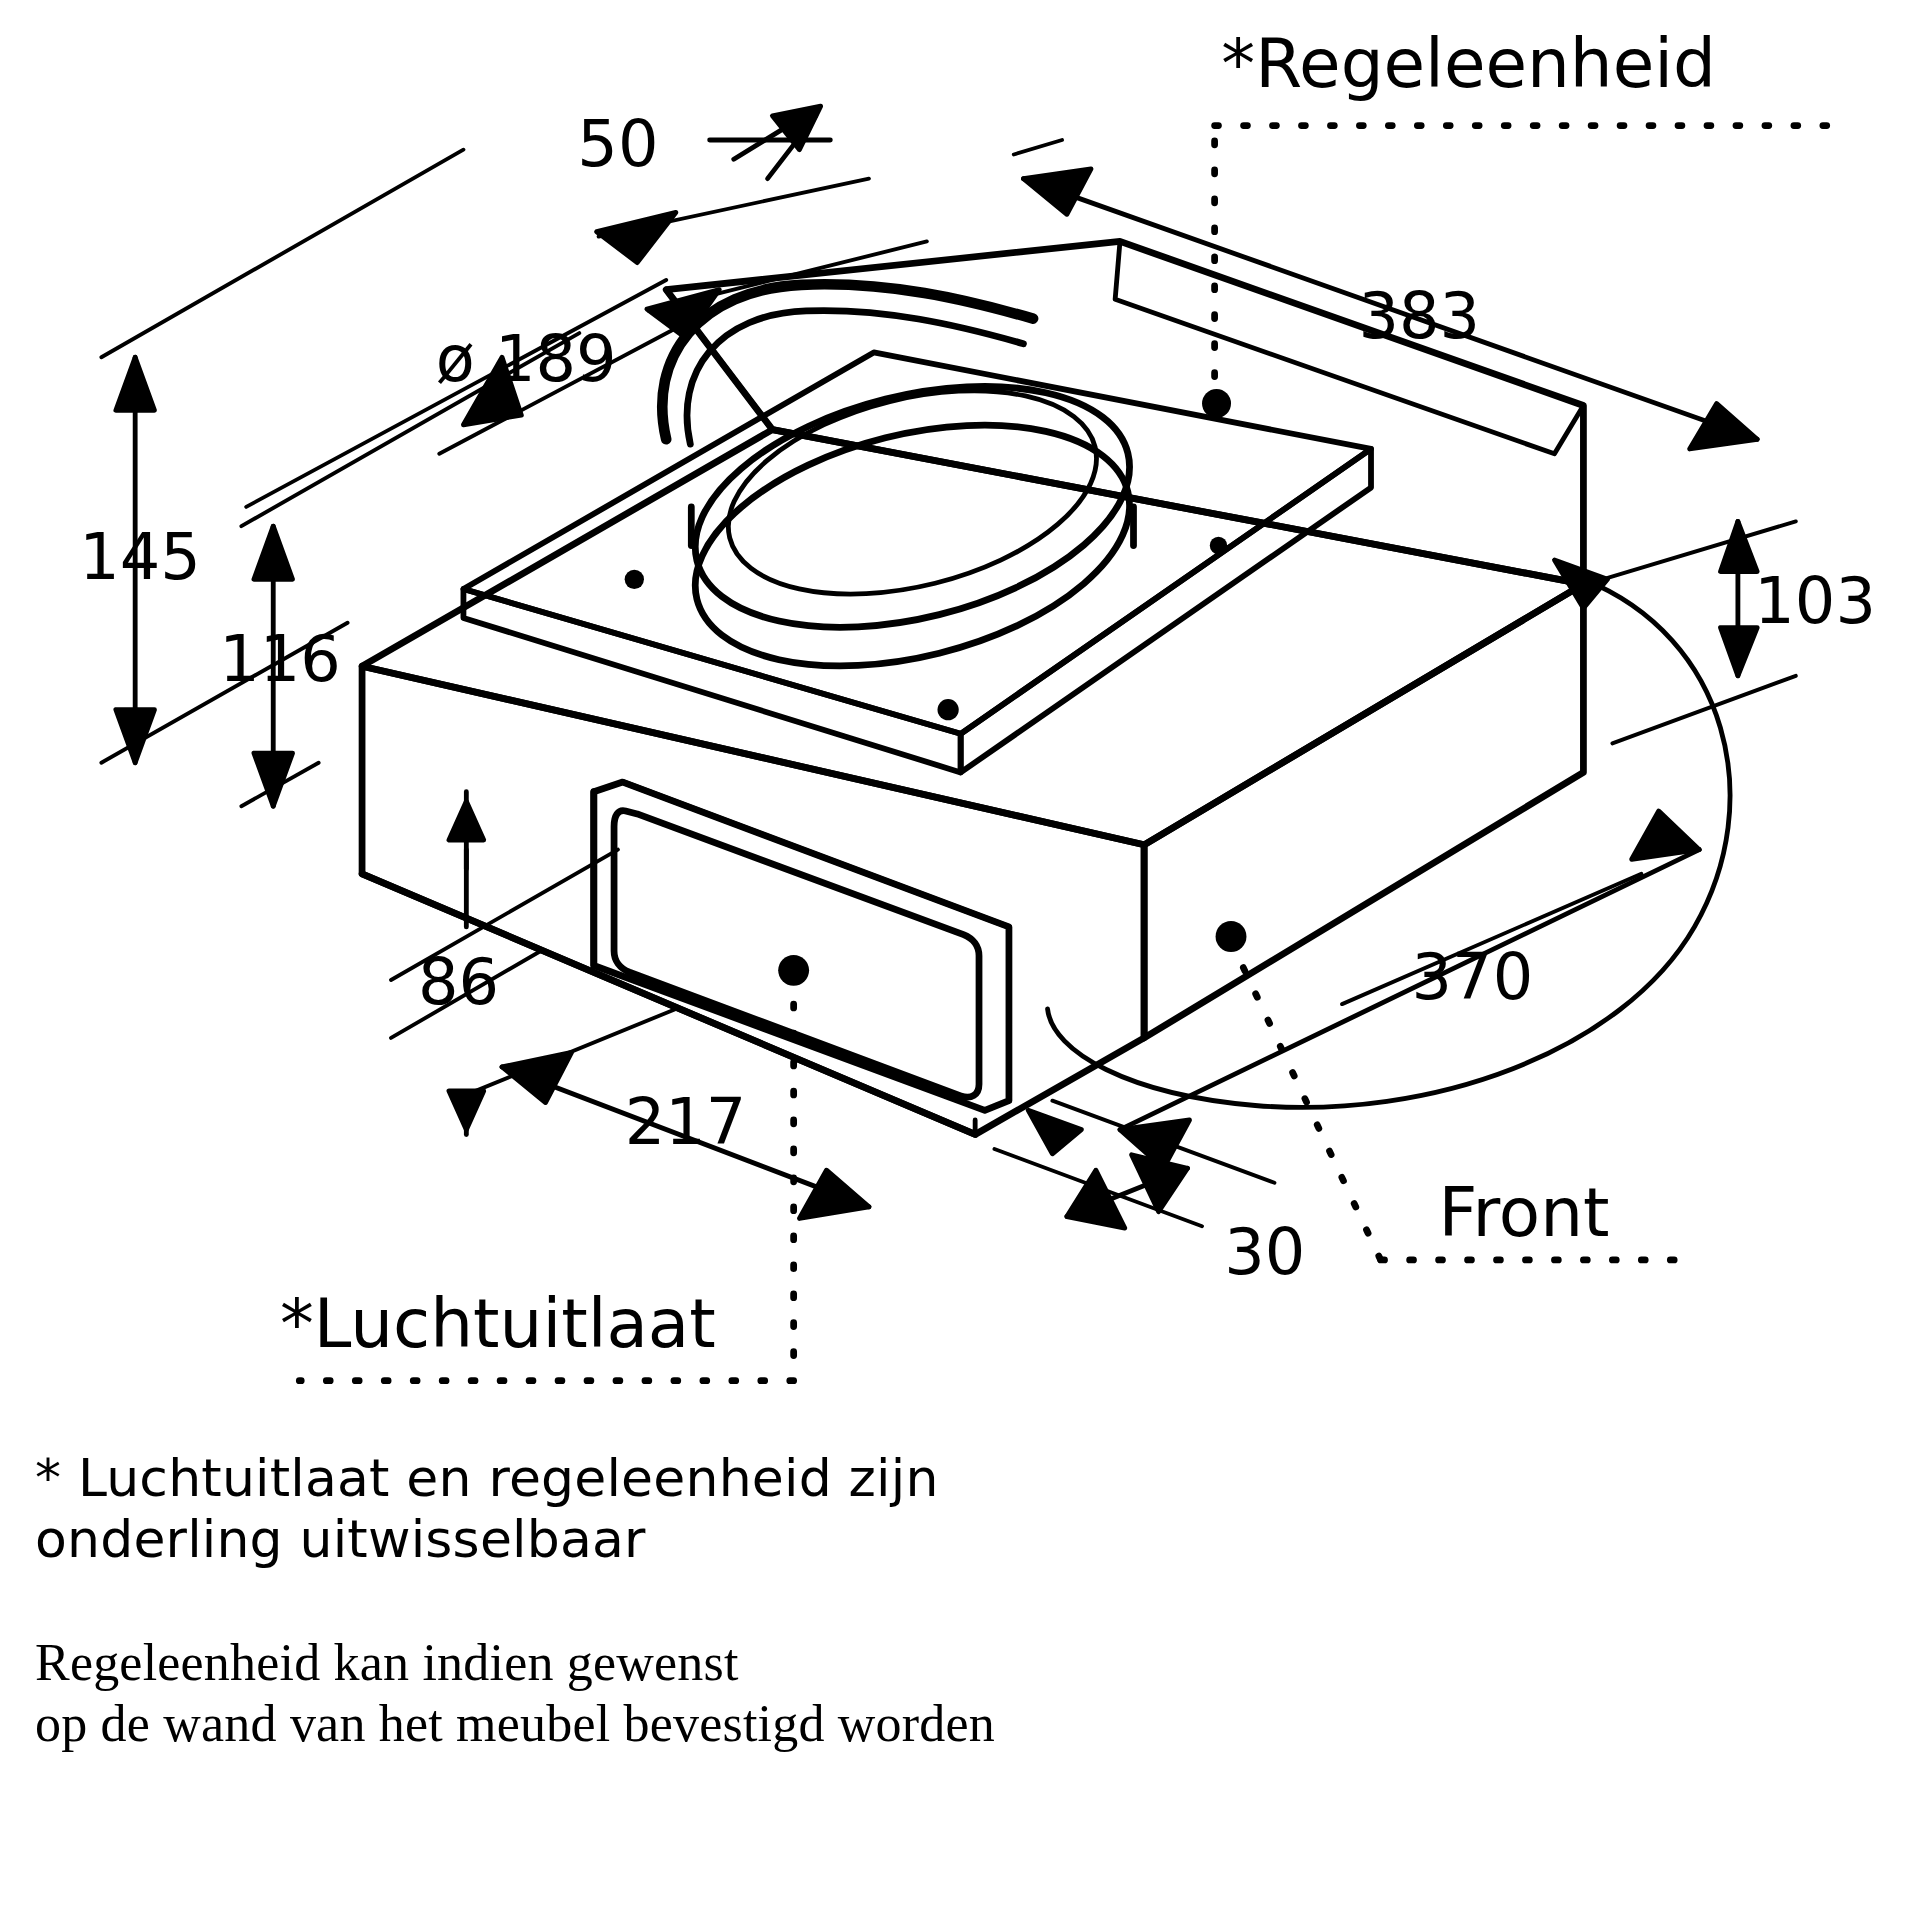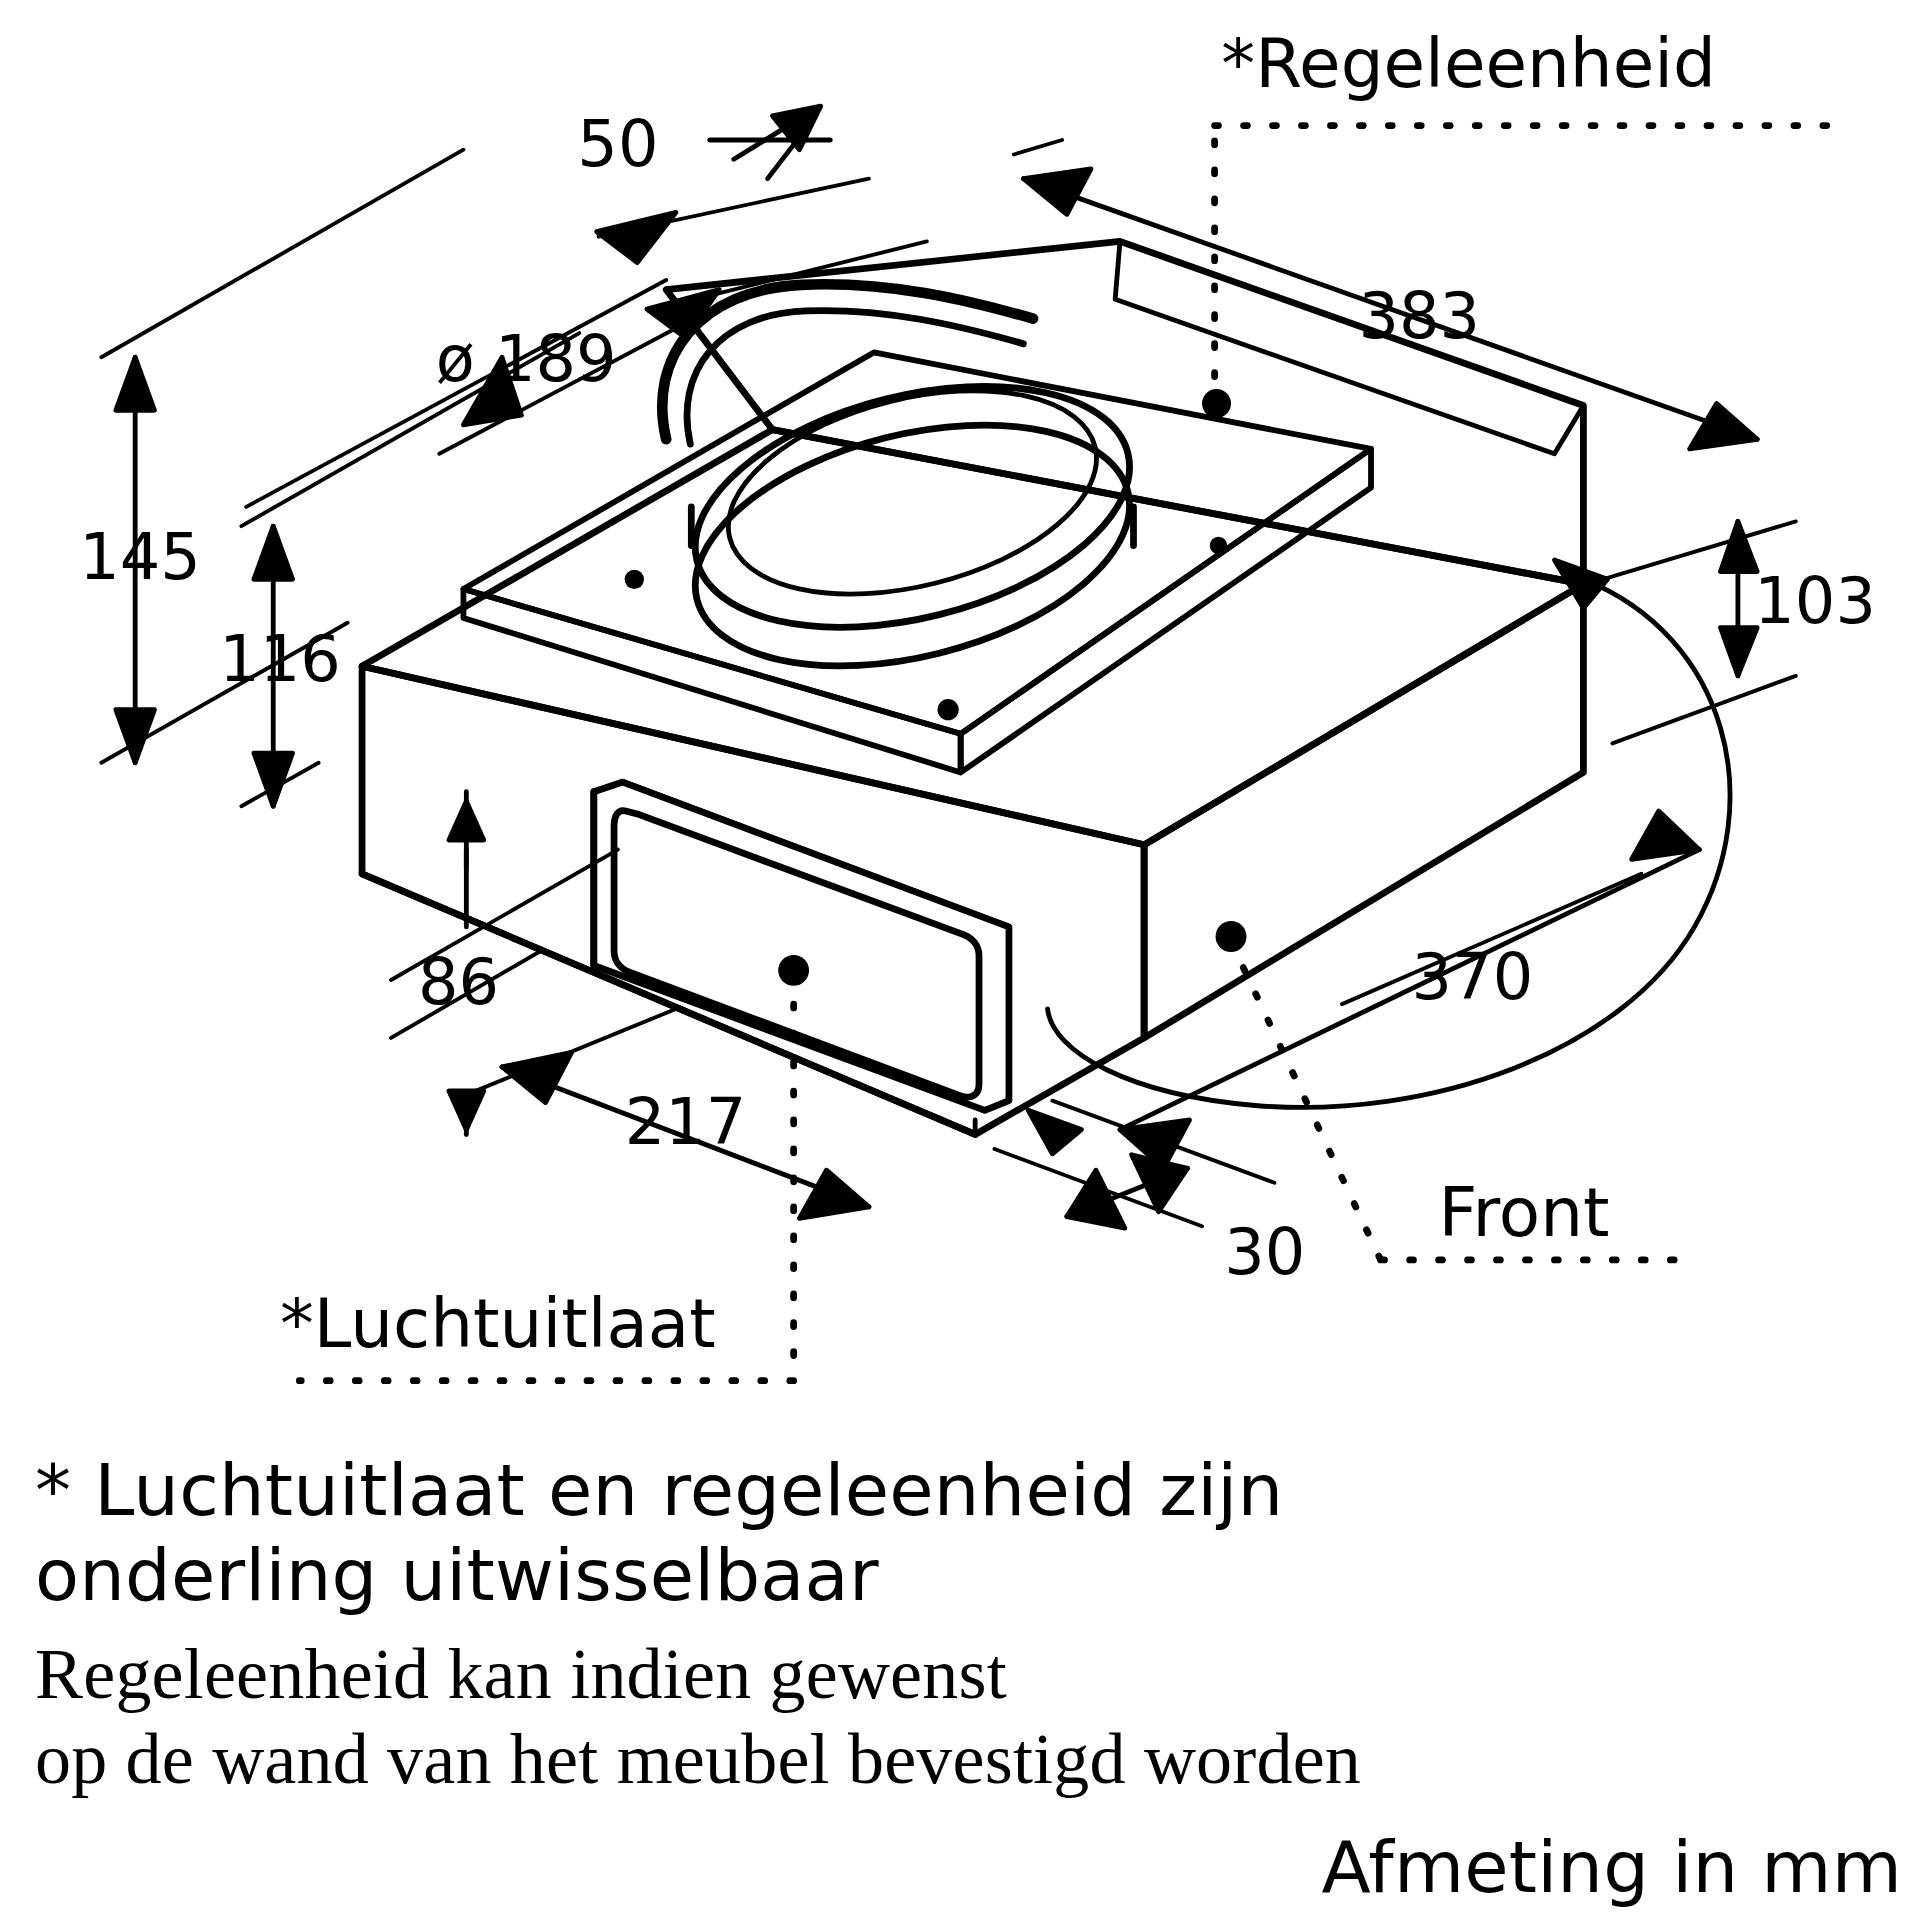--- a/index.html
+++ b/index.html
@@ -21,21 +21,21 @@
   }
   #drawing {
     position: absolute;
     left: 0;
     top: 0;
     width: 1931px;
     height: 1931px;
   }
   .note {
     position: absolute;
-    font-size: 72px;
+    font-size: 52px;
     line-height: 1.18;
     letter-spacing: 0.2px;
     white-space: pre;
   }
   .note-1 { left: 35px; top: 1448px; }
   .note-2 { left: 35px; top: 1632px; font-family: Liberation Serif, serif; }
   .note-3 { right: 29px; top: 1825px; text-align: right; }
 </style>
 </head>
 <body>
@@ -180,16 +180,15 @@
       <text x="1265" y="90" font-size="70">*Regeleenheid</text>
       <text x="290" y="1395" font-size="70">*Luchtuitlaat</text>
       <text x="1490" y="1280" font-size="70">Front</text>
     </g>
   </svg>
 
   <div class="note note-1">* Luchtuitlaat en regeleenheid zijn
 onderling uitwisselbaar</div>
   <div class="note note-2">Regeleenheid kan indien gewenst
 op de wand van het meubel bevestigd worden</div>
-  <div class="note note-3">Afmeting in mm</div>
 
 </div>
 
 
 </body></html>

